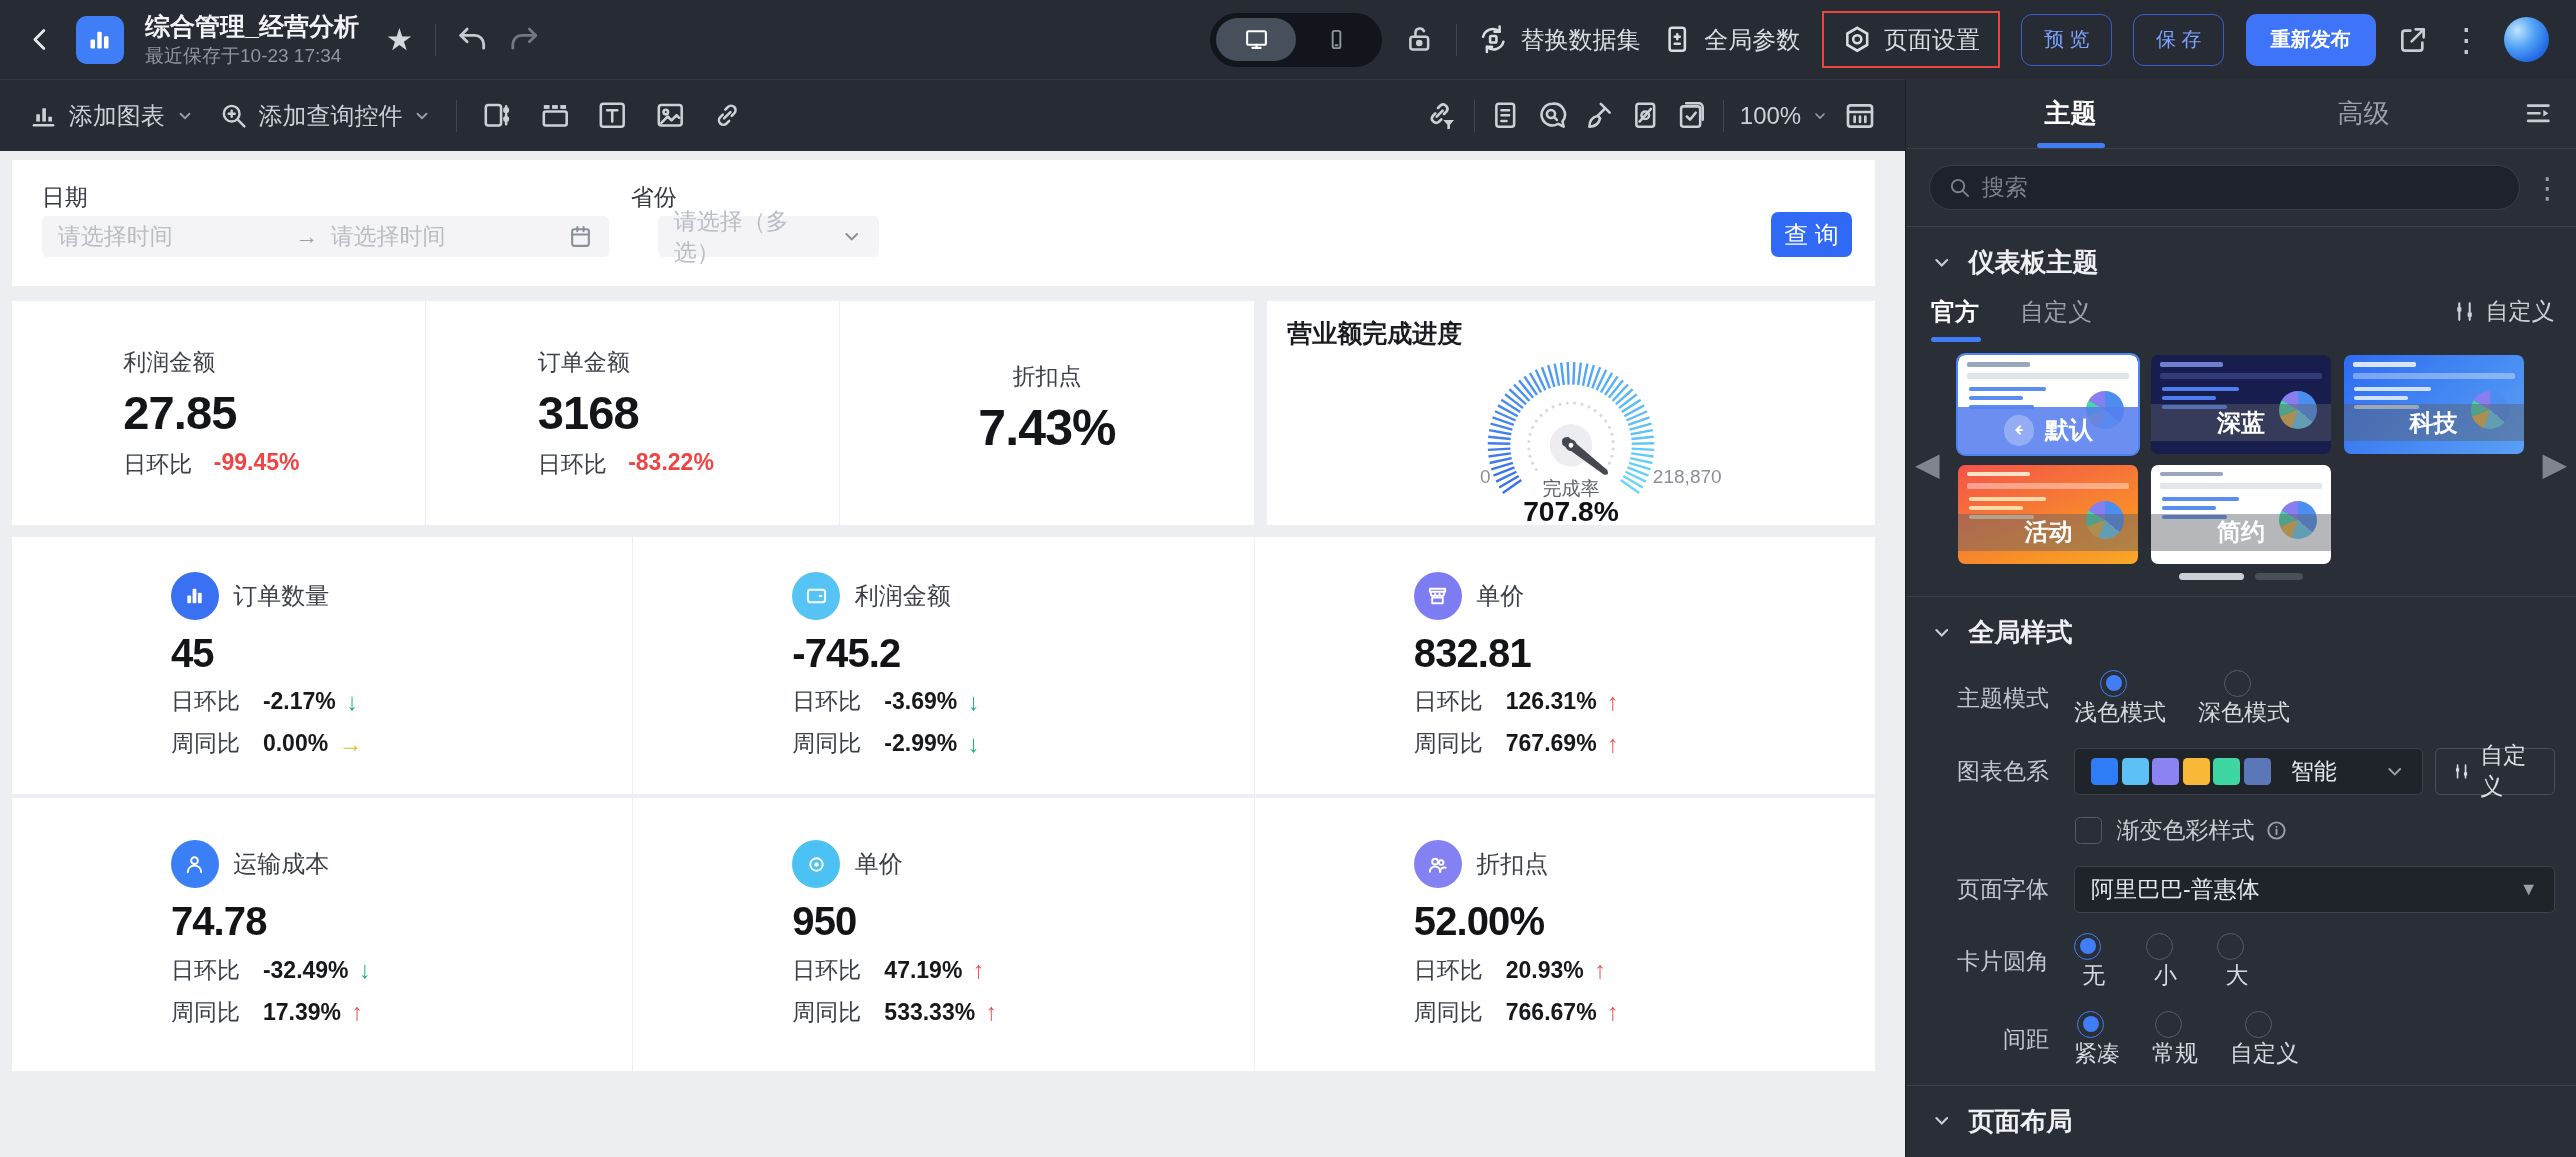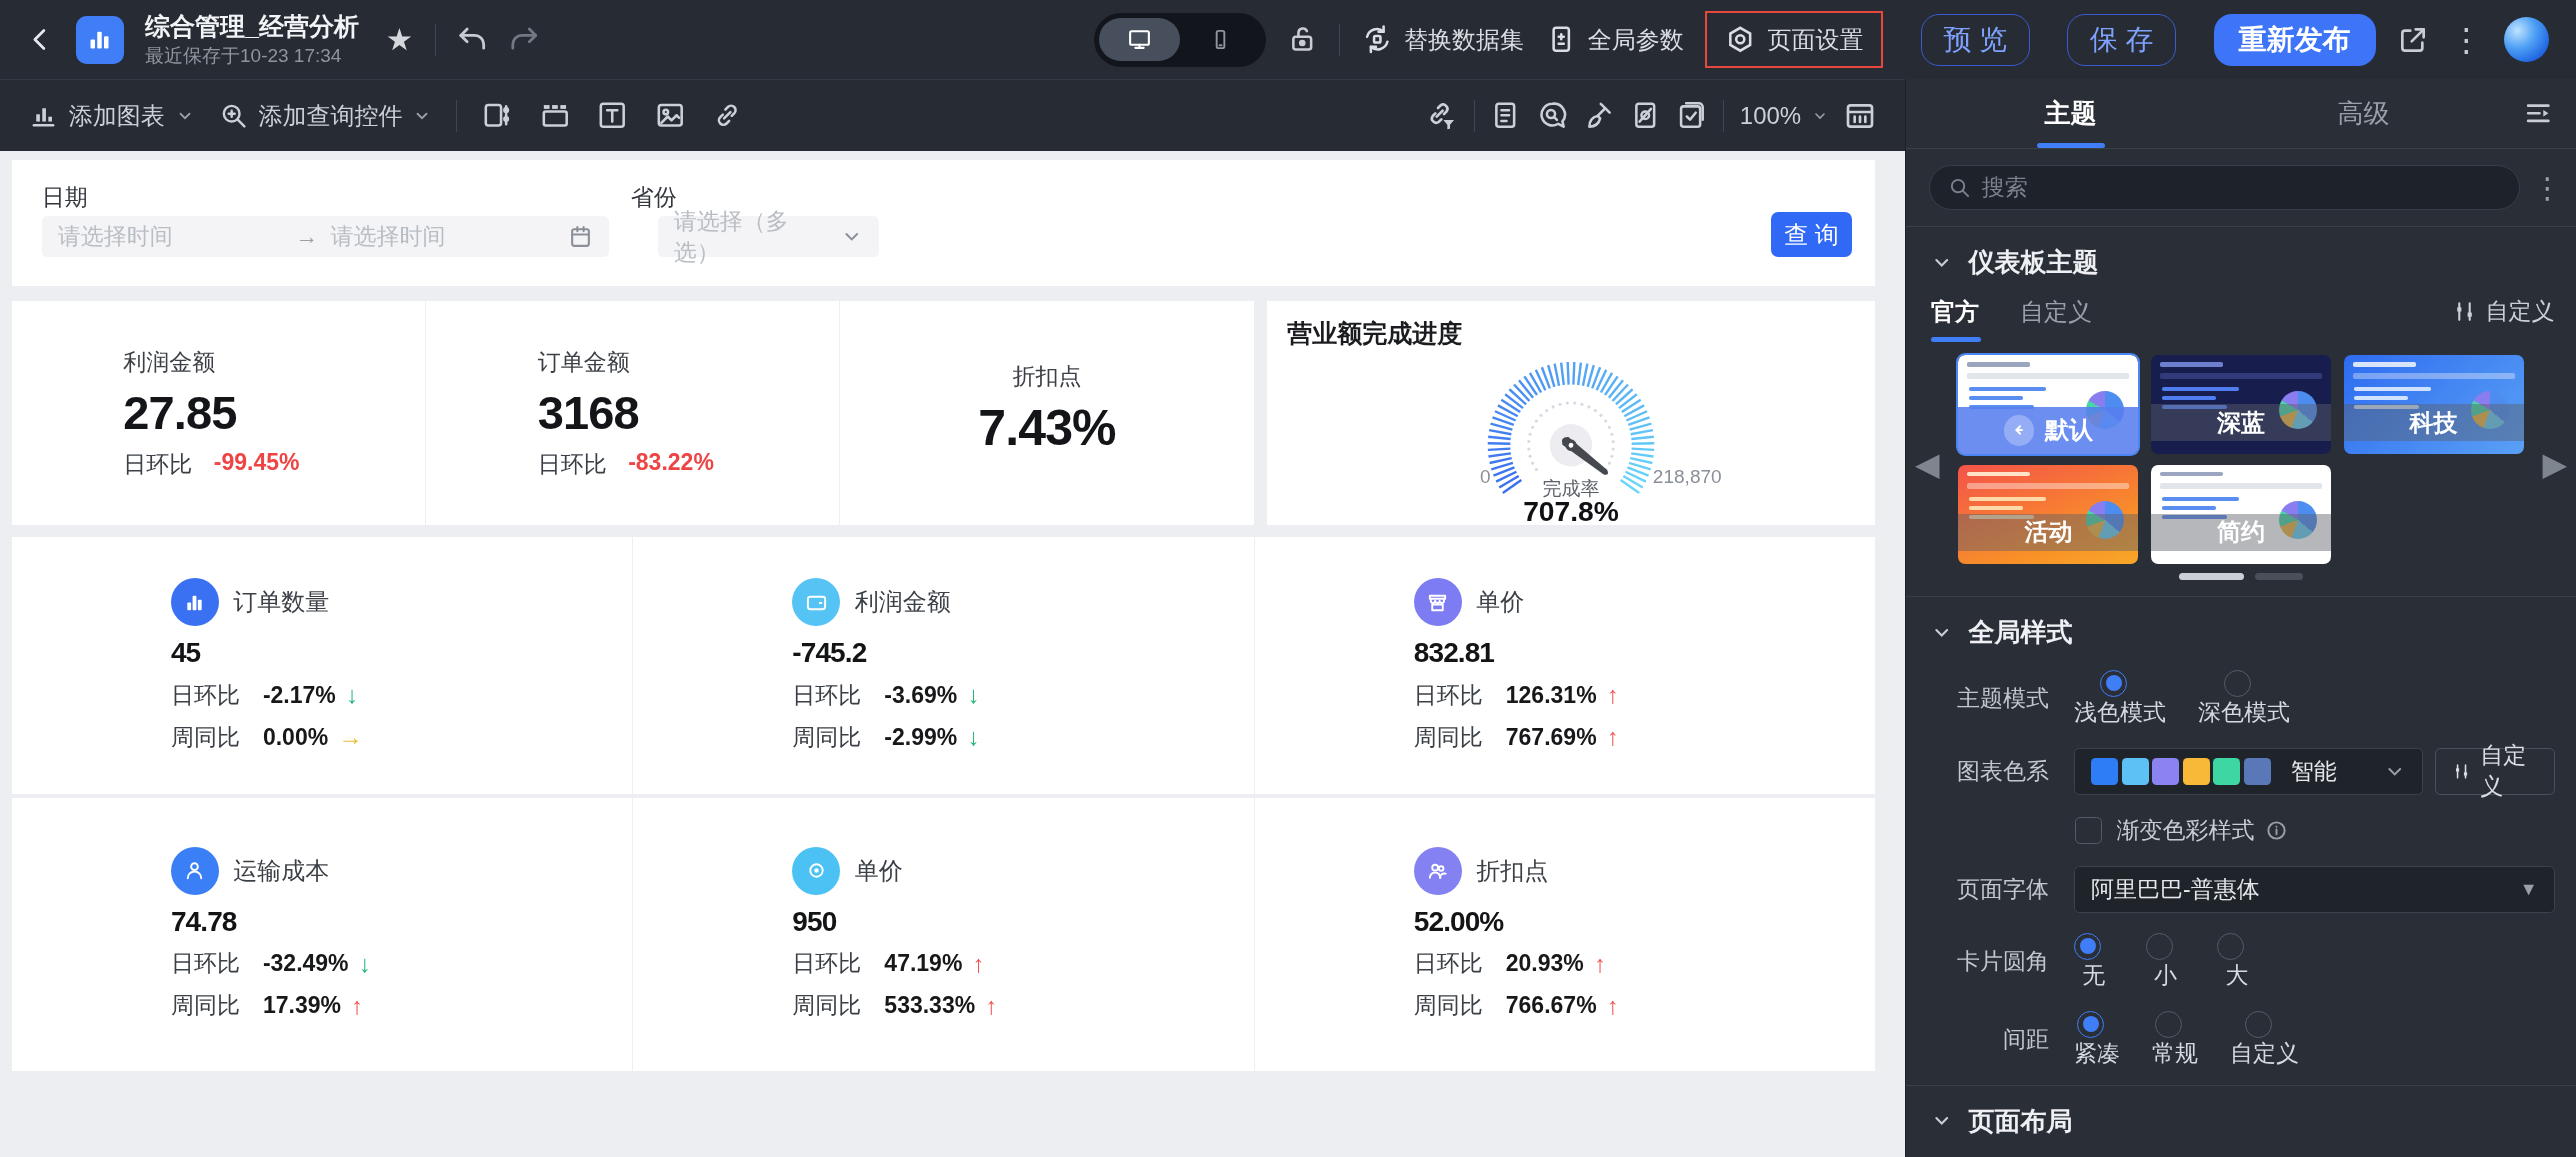--- a/index.html
+++ b/index.html
@@ -18,21 +18,21 @@
   .tb-star { font-size:30.5px; color:#d4d7dc; margin-left:5.4px; cursor:pointer; }
   .vdiv { width:0.9px; height:32px; background:#404550; flex:0 0 auto; }
   .tb-undo { color:#c6cad1; cursor:pointer; }
   .tb-redo { color:#737984; cursor:pointer; }
   .tb-toggle { margin-left:auto; width:172px; height:54px; background:#12151b; border-radius:27px; display:flex; align-items:center; padding:5.4px; flex:0 0 auto; }
   .tb-seg { flex:1; height:43px; border-radius:21.5px; display:flex; align-items:center; justify-content:center; color:#8f949d; cursor:pointer; }
   .tb-seg.active { background:#474f5c; color:#fff; }
   .tb-lock { color:#c9ccd3; cursor:pointer; }
   .tb-act { display:flex; align-items:center; gap:11.7px; font-size:24px; color:#dadde2; cursor:pointer; white-space:nowrap; }
   .red-box { border:2.7px solid #e8473c; padding:10.8px 18px; display:flex; align-items:center; gap:11.7px; font-size:24px; color:#dadde2; cursor:pointer; white-space:nowrap; }
-  .btn { height:52px; border-radius:18px; font-size:28px; display:flex; align-items:center; justify-content:center; cursor:pointer; white-space:nowrap;margin-left:16px; }
+  .btn { height:52px; border-radius:11px; font-size:20px; display:flex; align-items:center; justify-content:center; cursor:pointer; white-space:nowrap; }
   .btn-ghost { padding:0 21.5px; border:1.8px solid #3c5bd0; color:#7fa2ff; background:transparent; }
   .btn-primary { padding:0 25px; border:none; background:#3e74f7; color:#fff; font-weight:600; }
   .tb-share, .tb-kebab { color:#c9ccd3; cursor:pointer; }
   .tb-kebab { font-size:32px; letter-spacing:0; line-height:1; }
   .avatar { width:45px; height:45px; border-radius:50%; background: radial-gradient(circle at 30% 30%, #bfe3ff 0%, #4ea0f5 40%, #1b5fe0 80%, #123f9e 100%); flex:0 0 auto; cursor:pointer; }
 
   
   .toolbar { position:absolute; left:0; top:79px; width:1905px; height:72px; background:#272b33; border-top:0.9px solid #343943; display:flex; align-items:center; padding:0 29px; gap:25px; color:#ccd0d7; font-size:24px; }
   .tl-item { display:flex; align-items:center; gap:10.8px; cursor:pointer; white-space:nowrap; }
   .tl-icons { display:flex; align-items:center; gap:27px; }
@@ -77,21 +77,21 @@
 
   .rowN { display:flex; background:#fff; }
   .row2 { margin-top:11.7px; height:257px; }
   .row3 { margin-top:3.6px; height:273px; }
   .k2 { flex:1; display:flex; align-items:center; justify-content:center; }
   .k2 + .k2 { border-left:0.9px solid #efeff2; }
   .k2-in { min-width:302px; }
   .k-head { display:flex; align-items:center; gap:14.4px; }
   .k-ico { width:48px; height:48px; border-radius:50%; display:flex; align-items:center; justify-content:center; flex:0 0 auto; }
   .k-label { font-size:24px; color:#3b3f46; }
-  .k-val { font-size:28px; font-weight:700; color:#131416; margin:10.8px 0 5.4px; letter-spacing:-0.9px; }
+  .k-val { font-size:40px; font-weight:700; color:#131416; margin:10.8px 0 5.4px; letter-spacing:-0.9px; }
   .k-sub { font-size:23px; display:flex; align-items:center; gap:23px; margin-top:10.8px; }
   .k-k { color:#3b4046; }
   .k-v { font-weight:700; color:#17181a; }
   .arr { font-weight:700; font-size:24px; margin-left:-12.6px; }
   .up { color:#f0524f; } .down { color:#1fb878; } .flat { color:#e3bd2d; }
 
   
   .panel { position:absolute; left:1905px; top:79px; width:671px; height:1079px; background:#2a2e36; border-left:0.9px solid #1d2025; overflow:hidden; color:#c8ccd3; }
   .panel-tabs { height:70px; border-bottom:0.9px solid #3a3f48; display:flex; align-items:stretch; padding:0 9px 0 18px; }
   .ptab { flex:1; display:flex; align-items:center; justify-content:center; font-size:26px; color:#9aa0aa; position:relative; cursor:pointer; }

